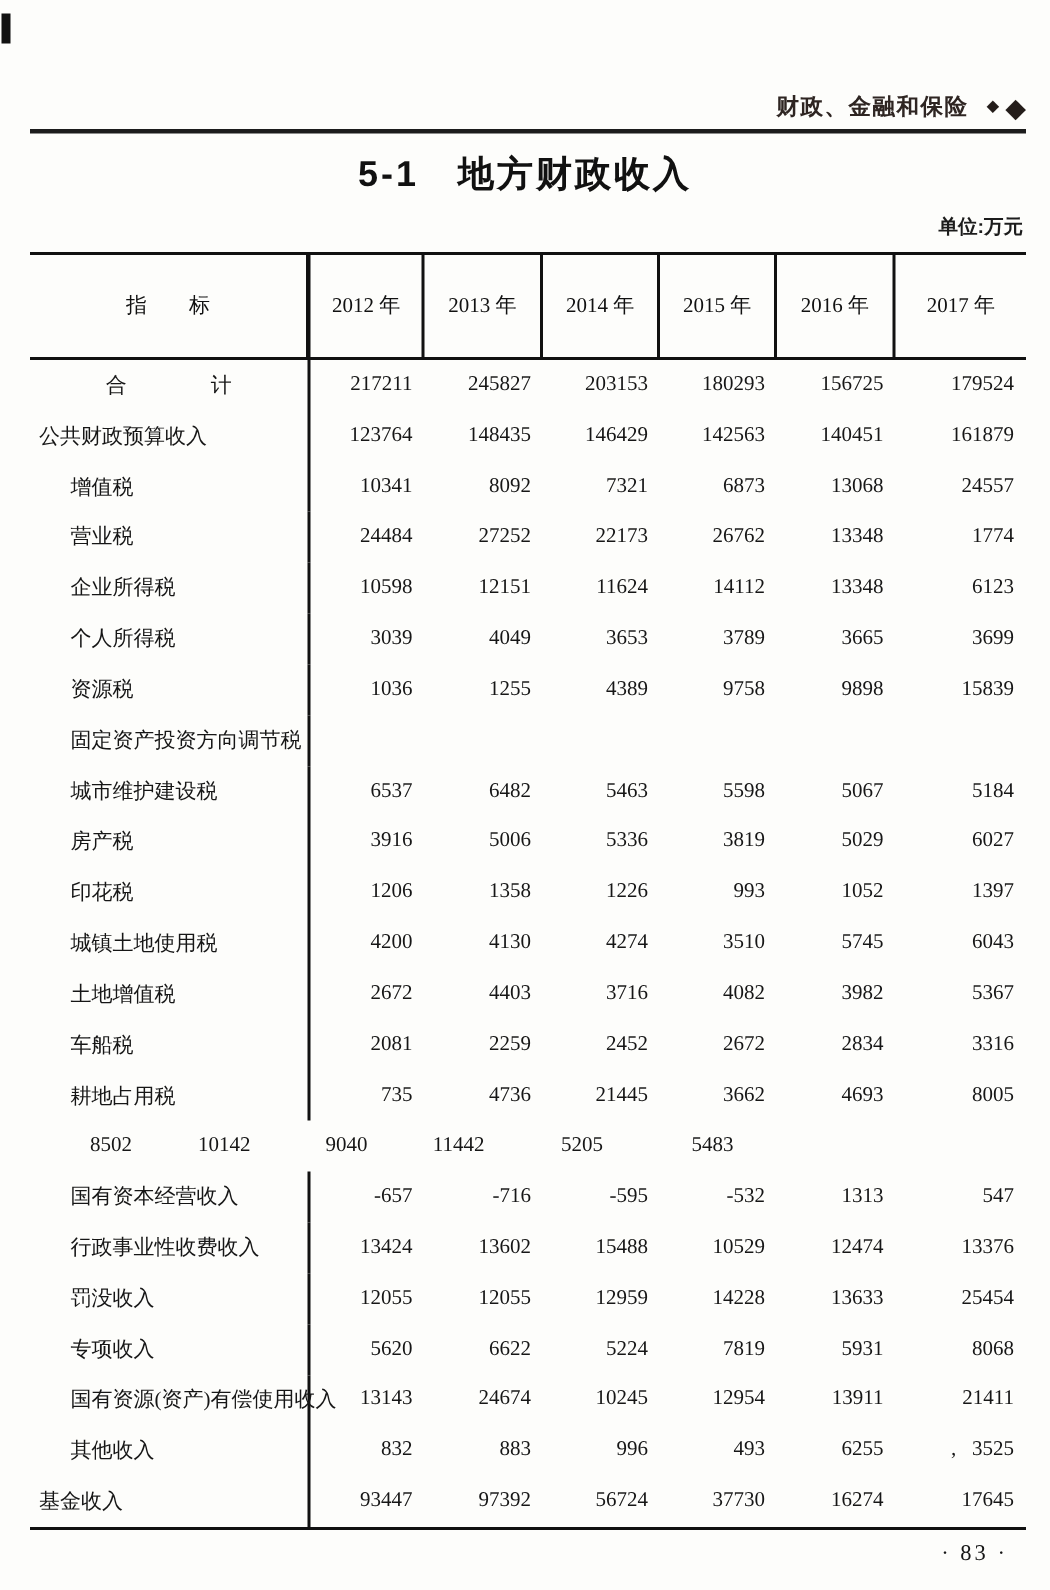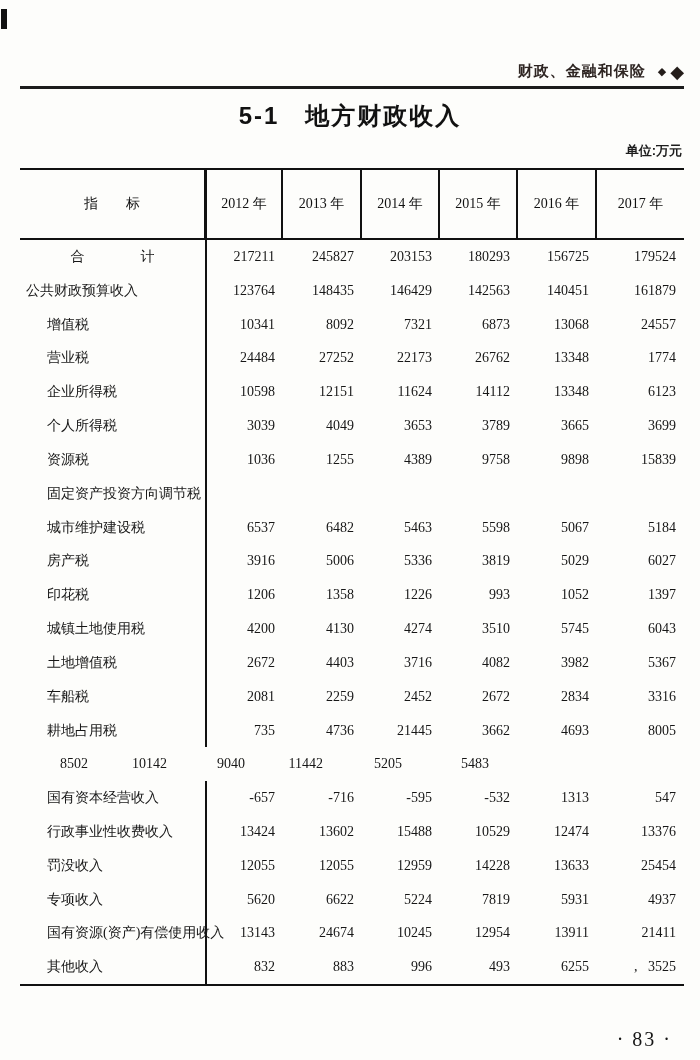--- a/index.html
+++ b/index.html
@@ -72,21 +72,21 @@
   .trow .label-cell.indent-center{justify-content:center;padding-left:0;}
   .trow .val-cell{
     box-sizing:border-box;height:100%;
     display:flex;align-items:center;justify-content:flex-end;
     padding-right:8px;
     font-size:14px;color:#161616;
     white-space:pre;
   }
   .page-number{
     position:absolute;top:1028px;right:28px;
-    font-size:20px;color:#161616;letter-spacing:2px;
+    font-size:15px;color:#161616;letter-spacing:2px;
   }
 </style>
 </head>
 <body>
 
 <div class="page">
 
   <div class="corner-artifact"></div>
 
   <div class="section-header">
@@ -282,38 +282,47 @@
           <div class="val-cell" style="width: 79px;">13633</div>
           <div class="val-cell" style="width: 87px;">25454</div>
         </div>
         <div class="trow">
           <div class="label-cell indent-1" style="width: 187px;">专项收入</div>
           <div class="val-cell" style="width: 76px;">5620</div>
           <div class="val-cell" style="width: 79px;">6622</div>
           <div class="val-cell" style="width: 78px;">5224</div>
           <div class="val-cell" style="width: 78px;">7819</div>
           <div class="val-cell" style="width: 79px;">5931</div>
-          <div class="val-cell" style="width: 87px;">4937</div>
+          <div class="val-cell" style="width: 87px;">8068</div>
         </div>
         <div class="trow">
           <div class="label-cell indent-1" style="width: 187px;">国有资源(资产)有偿使用收入</div>
           <div class="val-cell" style="width: 76px; padding-left: 20px;">13143</div>
           <div class="val-cell" style="width: 79px;">24674</div>
           <div class="val-cell" style="width: 78px;">10245</div>
           <div class="val-cell" style="width: 78px;">12954</div>
           <div class="val-cell" style="width: 79px;">13911</div>
           <div class="val-cell" style="width: 87px;">21411</div>
         </div>
         <div class="trow">
           <div class="label-cell indent-1" style="width: 187px;">其他收入</div>
           <div class="val-cell" style="width: 76px;">832</div>
           <div class="val-cell" style="width: 79px;">883</div>
           <div class="val-cell" style="width: 78px;">996</div>
           <div class="val-cell" style="width: 78px;">493</div>
           <div class="val-cell" style="width: 79px;">6255</div>
           <div class="val-cell" style="width: 87px;">,   3525</div>
         </div>
+        <div class="trow">
+          <div class="label-cell indent-0" style="width: 187px;">基金收入</div>
+          <div class="val-cell" style="width: 76px;">93447</div>
+          <div class="val-cell" style="width: 79px;">97392</div>
+          <div class="val-cell" style="width: 78px;">56724</div>
+          <div class="val-cell" style="width: 78px;">37730</div>
+          <div class="val-cell" style="width: 79px;">16274</div>
+          <div class="val-cell" style="width: 87px;">17645</div>
+        </div>
       </div>
   </div>
 
   <div class="page-number">· 83 ·</div>
 
 </div>
 
 </body></html>

